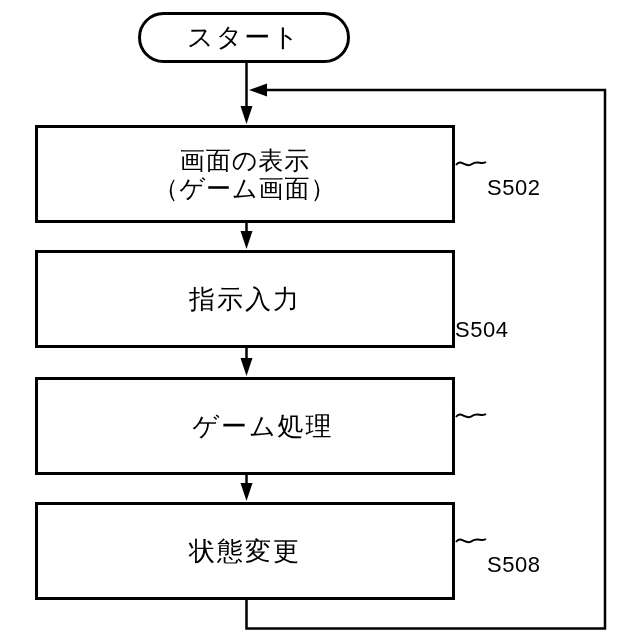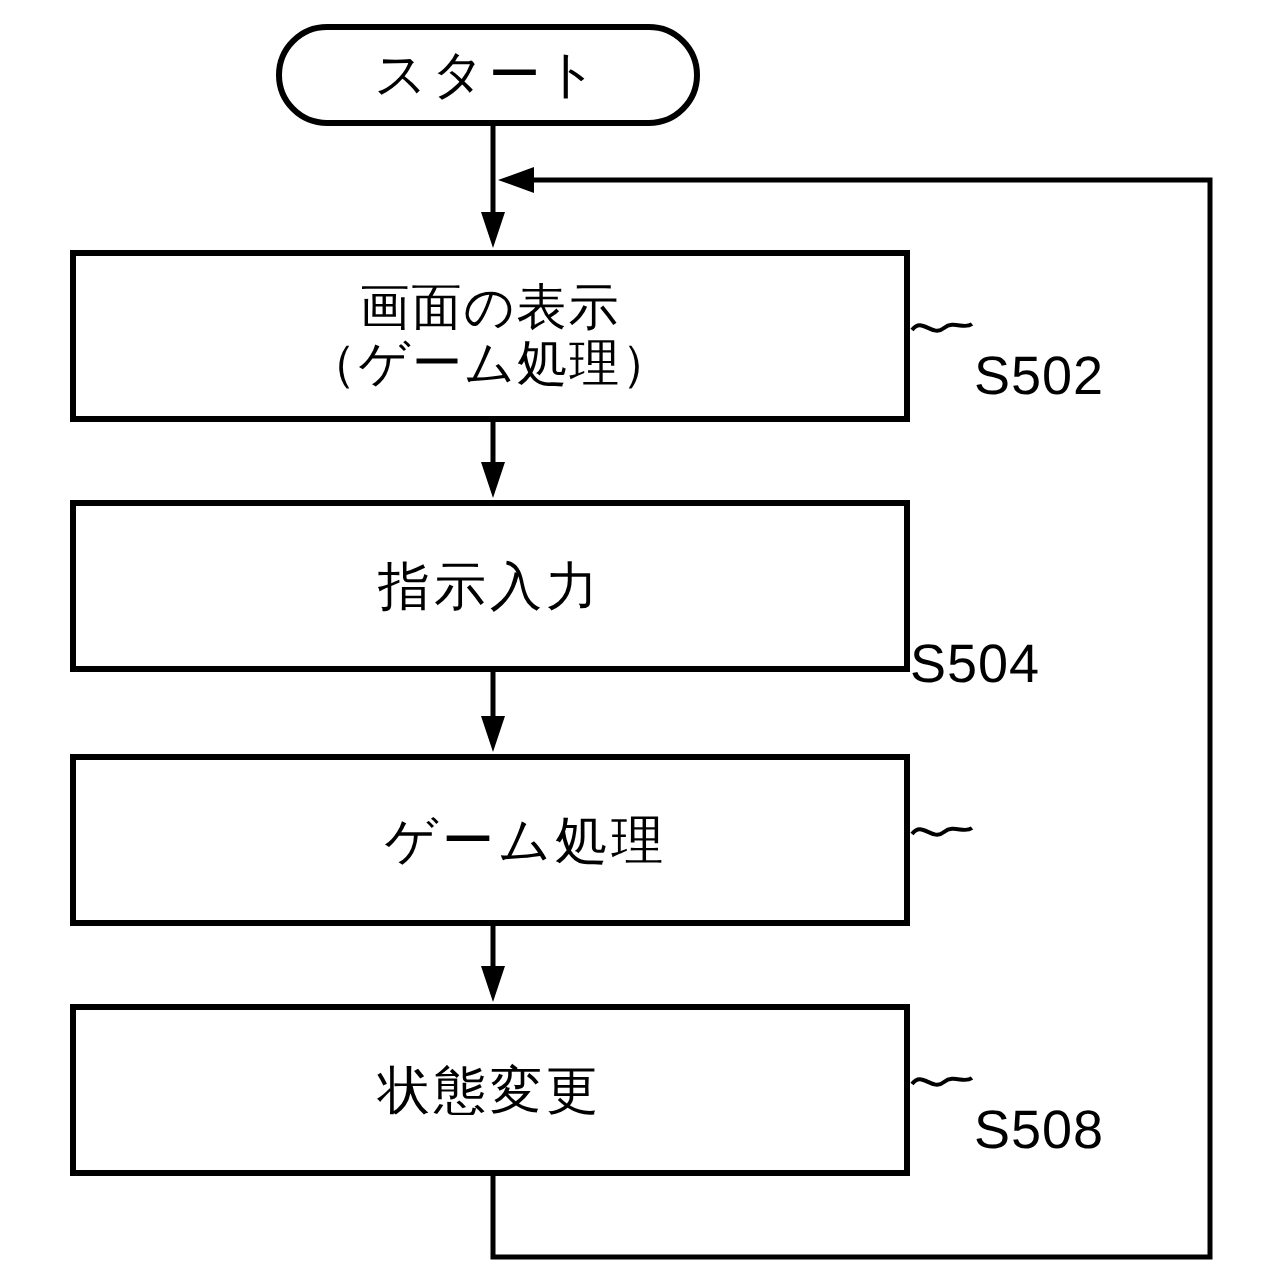--- a/index.html
+++ b/index.html
@@ -28,21 +28,21 @@
     display: flex;
     align-items: center;
     justify-content: center;
     font-size: 26px;
     letter-spacing: 2px;
   }
   .process-box {
     position: absolute;
     left: 35px;
     width: 420px;
-    height: 86px;
+    height: 98px;
     box-sizing: border-box;
     border: 3px solid #000;
     background: #fff;
     display: flex;
     flex-direction: column;
     align-items: center;
     justify-content: center;
     text-align: center;
     font-size: 26px;
     letter-spacing: 2px;
@@ -58,21 +58,21 @@
     left: 455px;
     height: 40px;
     display: flex;
     align-items: center;
   }
   #ref-s502 { top: 144px; }
   #ref-s504 { top: 269px; flex-direction: column; }
   #ref-s506 { top: 396px; }
   #ref-s508 { top: 521px; }
   .step-ref .ref-text {
-    font-size: 27px;
+    font-size: 22px;
     letter-spacing: 0.5px;
     margin-top: 48px;
   }
   .tilde { display: block; }
 </style>
 </head>
 <body>
 
 <div id="canvas">
 
@@ -93,21 +93,21 @@
     <polyline points="246.5,580 246.5,628.5 605,628.5 605,90 266,90" fill="none" stroke="#000" stroke-width="2.5"></polyline>
     <polygon points="249,90 267,83.5 267,96.5" fill="#000"></polygon>
   </svg>
 
   <div class="terminal">
     <span>スタート</span>
   </div>
 
   <div class="process-box two-line" id="box-s502">
     <span>画面の表示</span>
-    <span>（ゲーム処理）</span>
+    <span>（ゲーム画面）</span>
   </div>
   <div class="process-box" id="box-s504">
     <span>指示入力</span>
   </div>
   <div class="process-box" id="box-s506">
     <span>ゲーム処理</span>
   </div>
   <div class="process-box" id="box-s508">
     <span>状態変更</span>
   </div>

